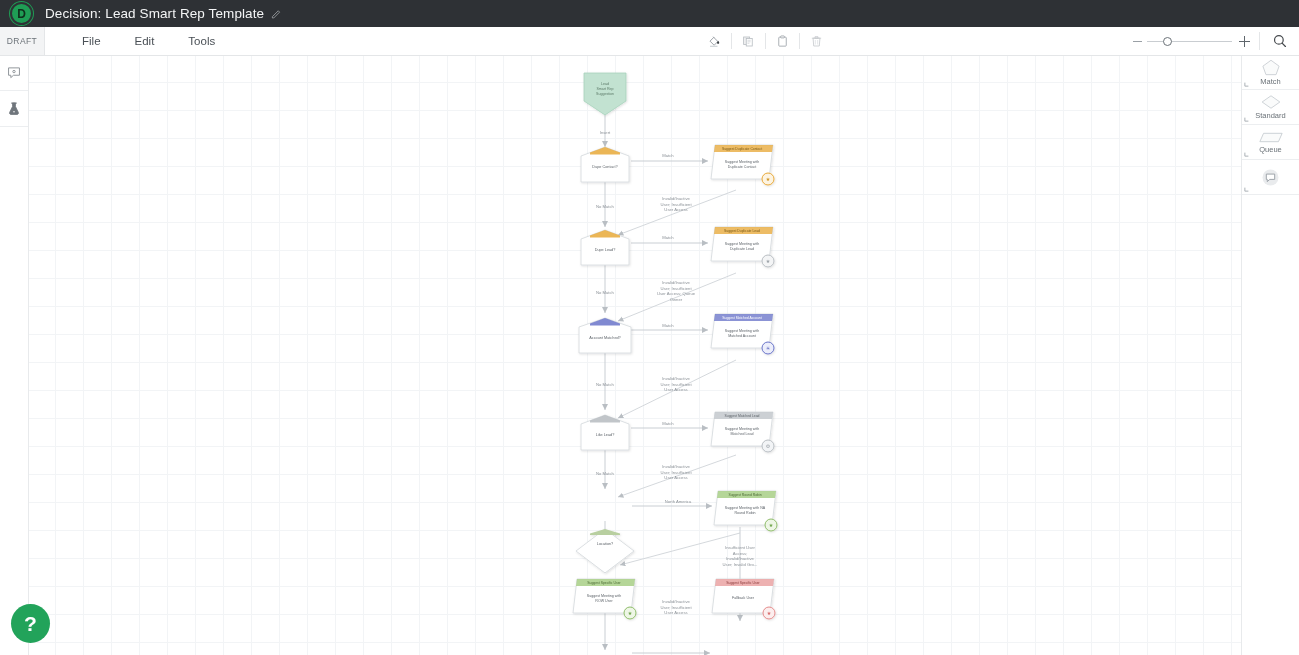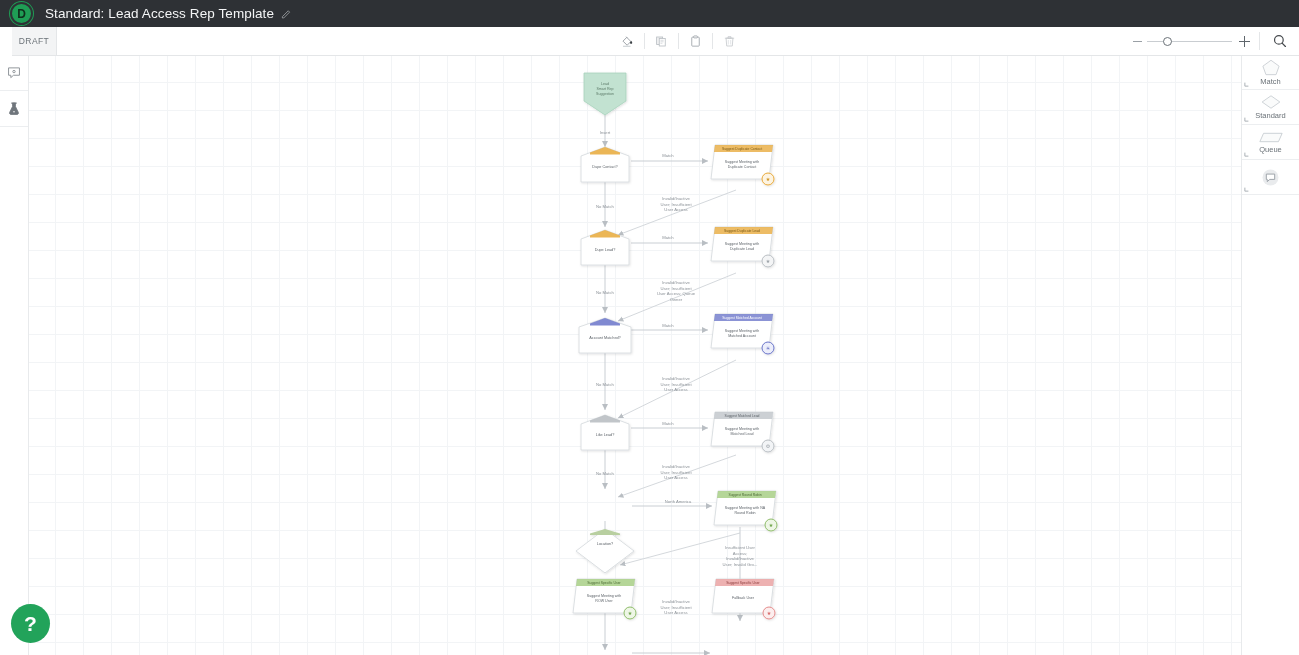--- a/index.html
+++ b/index.html
@@ -18,21 +18,21 @@
     width:19px;height:19px;border-radius:50%;background:#1f9d55;
     display:flex;align-items:center;justify-content:center;
     color:#0f2e1c;font-size:12px;font-weight:bold;margin-right:12px;
     border:2px solid #2e3135;box-shadow:0 0 0 1px #1f9d55;
   }
   .title-text{color:#f4f5f6;font-size:13.5px;letter-spacing:.1px;}
   .pencil-icon{margin-left:7px;opacity:.75;display:inline-flex;}
   
   .menubar{
     height:28px;background:#ffffff;border-bottom:1px solid #e4e6e8;
-    display:flex;align-items:flex-start;position:relative;z-index:30;margin-left:12px;
+    display:flex;align-items:flex-start;position:relative;z-index:30;
   }
   .draft-badge{
     width:44px;height:28px;display:flex;align-items:center;justify-content:center;
     background:#f3f4f5;color:#6b7278;font-size:8.5px;letter-spacing:.4px;
     border-right:1px solid #e4e6e8;
   }
   .menu-items{display:flex;align-items:center;margin-left:20px;}
   .menu-item{
     font-size:11.5px;color:#4a5056;padding:0 17px;line-height:28px;cursor:default;
   }
@@ -99,30 +99,35 @@
     font-size:21px;font-weight:bold;z-index:35;
   }
 </style>
 </head>
 <body>
 
 <div class="titlebar">
   <div class="logo">
     <span>D</span>
   </div>
-  <div class="title-text">Standard: Lead Access Rep Template</div>
+  <div class="title-text">Decision: Lead Smart Rep Template</div>
   <span class="pencil-icon">
     <svg width="11" height="11" viewBox="0 0 16 16">
         <path d="M2 12.5l8.5-8.5 2 2L4 14.5H2z" fill="none" stroke="#c3c7cb" stroke-width="1.2"></path>
       </svg>
   </span>
 </div>
 
 <div class="menubar">
   <div class="draft-badge">DRAFT</div>
+  <div class="menu-items">
+    <div class="menu-item">File</div>
+    <div class="menu-item">Edit</div>
+    <div class="menu-item">Tools</div>
+  </div>
 
   <div class="tool-group">
     <div class="tool-btn">
       <svg width="15" height="15" viewBox="0 0 20 20">
         <path d="M4 9.5l5-5 5.5 5.5-5 5z" fill="#fff" stroke="#8b9197" stroke-width="1.1"></path>
         <path d="M8.2 3.6l1.4 1.4" stroke="#8b9197" stroke-width="1.1"></path>
         <path d="M16.3 11.8c0 .9-.7 1.6-1.5 1.6s-1.5-.7-1.5-1.6c0-.9 1.5-2.8 1.5-2.8s1.5 1.9 1.5 2.8z" fill="#3a3f44"></path>
         <rect x="4" y="15.6" width="10" height="1.6" fill="#cfd4d8"></rect>
       </svg>
     </div>

